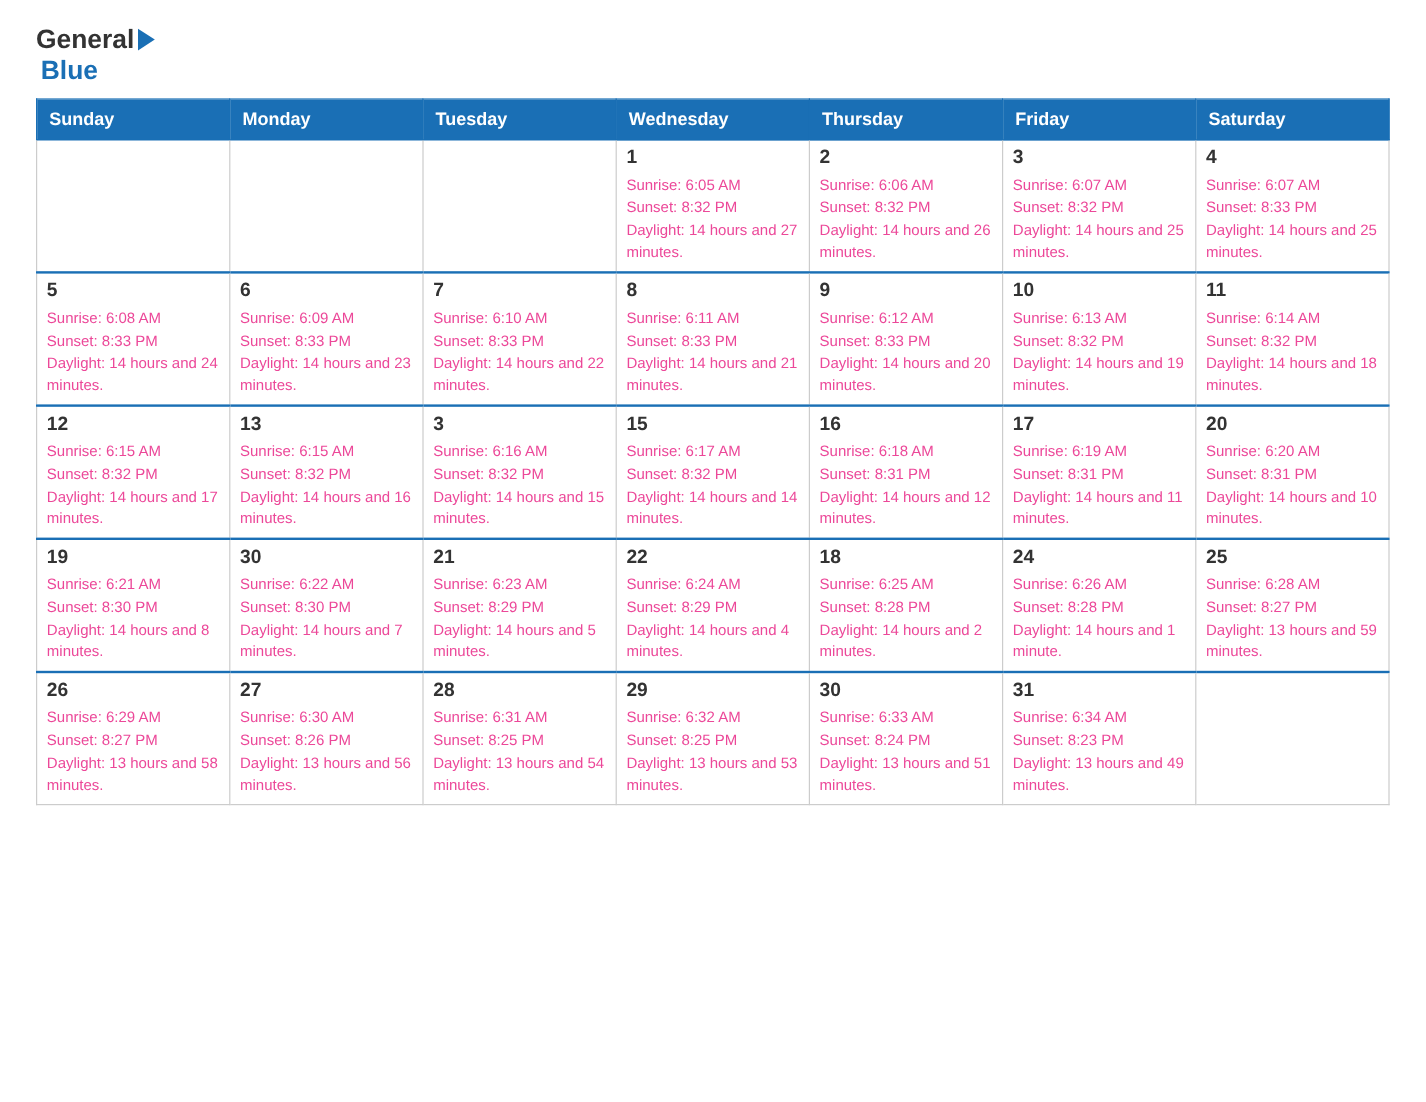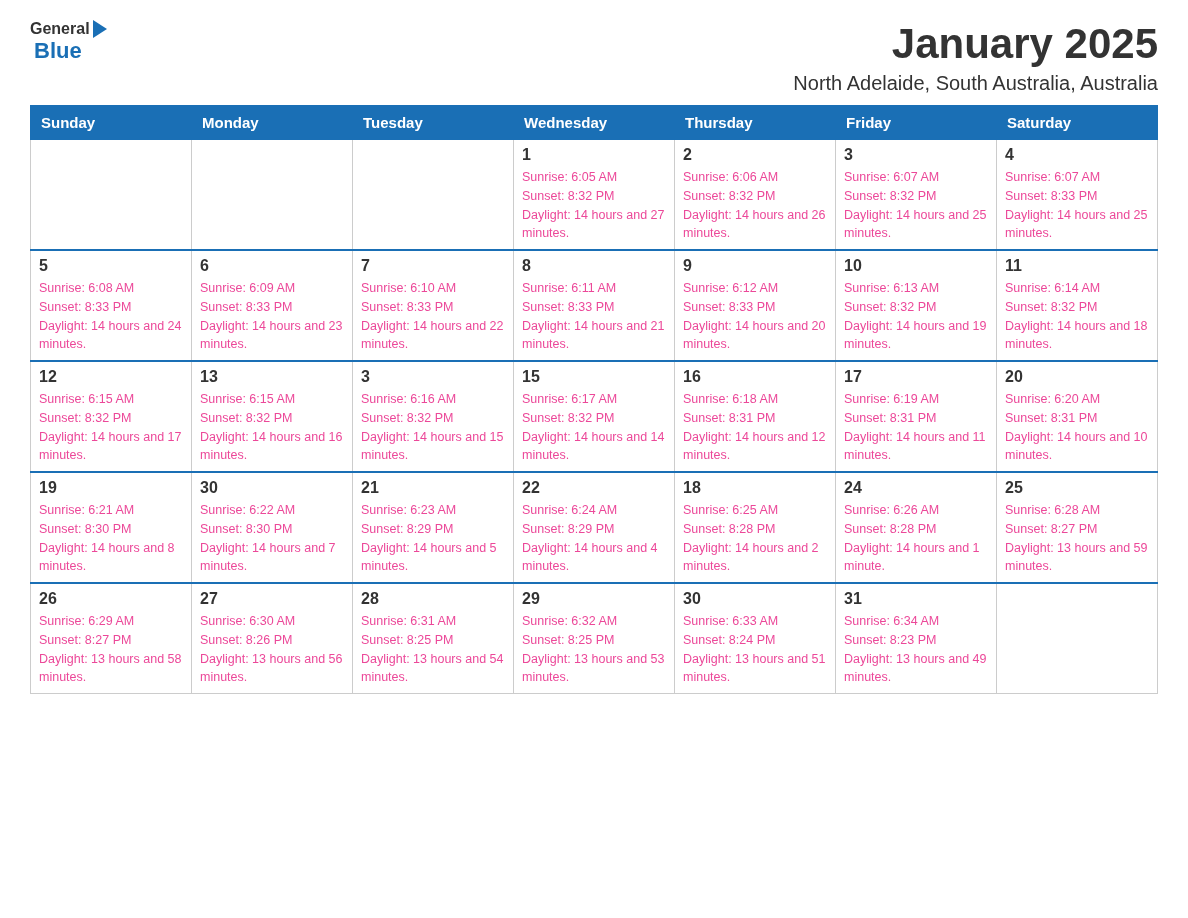--- a/index.html
+++ b/index.html
@@ -90,30 +90,26 @@
       border-left: 14px solid #1a6fb5;
       margin-left: 3px;
     }
   </style>
 </head>
 <body>
 
 <div class="header-area">
   <div class="logo-wrapper">
     <div class="logo-line1">
-      <span style="font-size:16px;font-weight:bold;color:#333;">General</span>
+      <span style="font-size:22px;font-weight:bold;color:#333;">General</span>
       <div class="triangle-right"></div>
     </div>
     <div class="logo-line2">
       <span style="font-size:22px;font-weight:bold;color:#1a6fb5;margin-left:4px;">Blue</span>
     </div>
-  </div>
-  <div class="title-area">
-    <div class="calendar-title">January 2025</div>
-    <div class="calendar-subtitle">North Adelaide, South Australia, Australia</div>
   </div>
 </div>
 
 <table class="calendar-table">
   <thead>
     <tr>
     <th>Sunday</th>
         <th>Monday</th>
         <th>Tuesday</th>
         <th>Wednesday</th>

